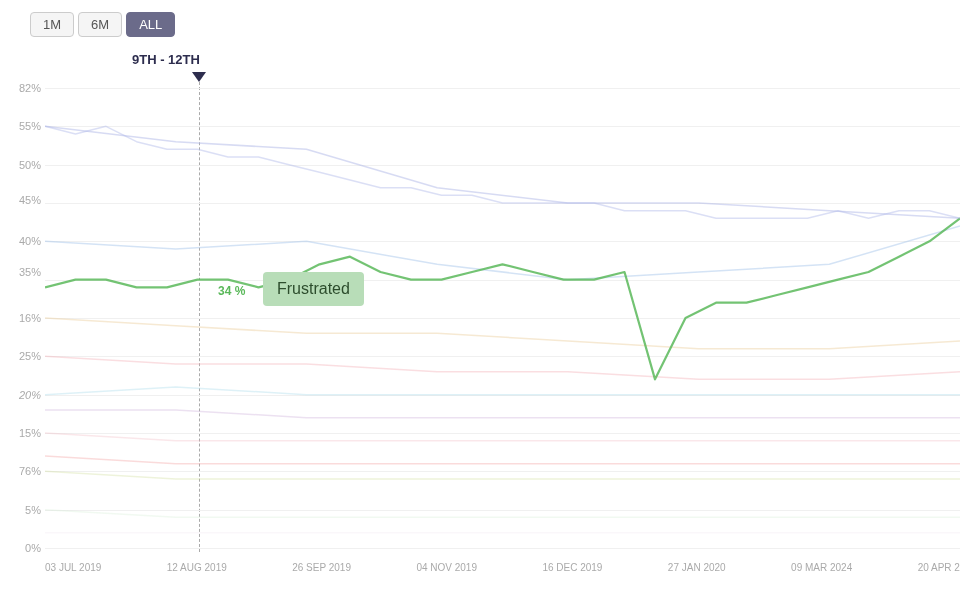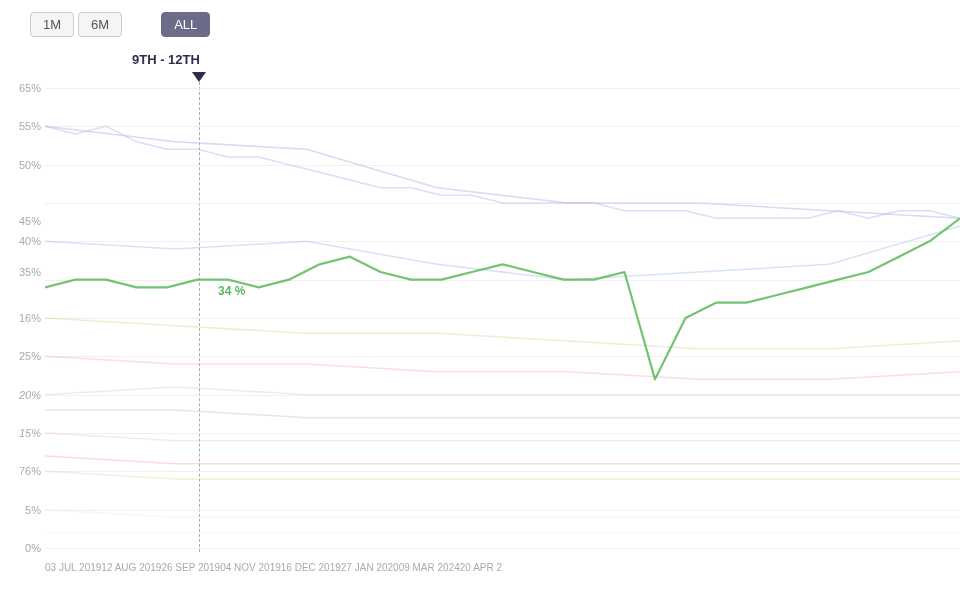--- a/index.html
+++ b/index.html
@@ -30,21 +30,20 @@
       background: #f5f5f5;
       border-radius: 4px;
       font-size: 13px;
       color: #555;
       cursor: pointer;
     }
     .time-btn.active {
       background: #6b6b8a;
       color: #fff;
       border-color: #6b6b8a;
-      margin-left: 35px;
     }
     .tooltip-label {
       position: absolute;
       top: 52px;
       left: 132px;
       font-size: 13px;
       font-weight: 700;
       color: #2d2d4e;
       text-align: center;
     }
@@ -98,20 +97,21 @@
       font-size: 11px;
       color: #aaa;
       transform: translateY(-50%);
     }
     .x-axis {
       position: absolute;
       bottom: 18px;
       left: 45px;
       right: 0;
       display: flex;
+      justify-content: space-between;
     }
     .x-label {
       font-size: 10px;
       color: #aaa;
       text-align: center;
     }
     .grid-lines {
       position: absolute;
       left: 45px;
       right: 0;
@@ -146,30 +146,30 @@
   </div>
 
   <div class="tooltip-label">9TH - 12TH</div>
 
   <div class="tooltip-arrow"></div>
 
   <div class="dashed-line"></div>
 
   <div class="y-axis">
 
-  <span class="y-label" style="top: 0px;">65%</span>
+  <span class="y-label" style="top: 0px;">82%</span>
       <span class="y-label" style="top: 38.3333px;">55%</span>
       <span class="y-label" style="top: 76.6667px;">50%</span>
-      <span class="y-label" style="top: 133px;">45%</span>
+      <span class="y-label" style="top: 112px;">45%</span>
       <span class="y-label" style="top: 153.333px;">40%</span>
       <span class="y-label" style="top: 184px;">35%</span>
       <span class="y-label" style="top: 230px;">16%</span>
       <span class="y-label" style="top: 268.333px;">25%</span>
       <span class="y-label" style="top: 306.667px; font-style: italic;">20%</span>
-      <span class="y-label" style="top: 345px; font-style: italic;">15%</span>
+      <span class="y-label" style="top: 345px;">15%</span>
       <span class="y-label" style="top: 383.333px;">76%</span>
       <span class="y-label" style="top: 421.667px;">5%</span>
       <span class="y-label" style="top: 460px;">0%</span>
     </div>
 
   <div class="grid-lines" id="grid-lines">
       <div class="grid-line" style="top: 0px;"></div>
       <div class="grid-line" style="top: 38.3333px;"></div>
       <div class="grid-line" style="top: 76.6667px;"></div>
       <div class="grid-line" style="top: 115px;"></div>
@@ -195,20 +195,21 @@
       <polyline points="0,368 130.7142857142857,375.6666666666667 261.4285714285714,375.6666666666667 392.1428571428571,375.6666666666667 522.8571428571428,375.6666666666667 653.5714285714286,375.6666666666667 784.2857142857142,375.6666666666667 915,375.6666666666667" fill="none" stroke="#f08888" stroke-opacity="0.3" stroke-width="1.5" stroke-linejoin="round"></polyline>
       <polyline points="0,383.33333333333337 130.7142857142857,391 261.4285714285714,391 392.1428571428571,391 522.8571428571428,391 653.5714285714286,391 784.2857142857142,391 915,391" fill="none" stroke="#c8d888" stroke-opacity="0.3" stroke-width="1.5" stroke-linejoin="round"></polyline>
       <polyline points="0,421.6666666666667 130.7142857142857,429.3333333333333 261.4285714285714,429.3333333333333 392.1428571428571,429.3333333333333 522.8571428571428,429.3333333333333 653.5714285714286,429.3333333333333 784.2857142857142,429.3333333333333 915,429.3333333333333" fill="none" stroke="#c8e8c8" stroke-opacity="0.25" stroke-width="1.5" stroke-linejoin="round"></polyline>
       <polyline points="0,444.6666666666667 130.7142857142857,444.6666666666667 261.4285714285714,444.6666666666667 392.1428571428571,444.6666666666667 522.8571428571428,444.6666666666667 653.5714285714286,444.6666666666667 784.2857142857142,444.6666666666667 915,444.6666666666667" fill="none" stroke="#e8d8e8" stroke-opacity="0.2" stroke-width="1.5" stroke-linejoin="round"></polyline>
       <polyline points="0,199.33333333333331 30.5,191.66666666666663 61,191.66666666666663 91.5,199.33333333333331 122,199.33333333333331 152.5,191.66666666666663 183,191.66666666666663 213.5,199.33333333333331 244,191.66666666666663 274.5,176.33333333333331 305,168.66666666666669 335.5,184 366,191.66666666666663 396.5,191.66666666666663 427,184 457.5,176.33333333333331 488,184 518.5,191.66666666666663 549,191.66666666666663 579.5,184 610,291.33333333333337 640.5,230 671,214.66666666666666 701.5,214.66666666666666 732,206.99999999999997 762.5,199.33333333333331 793,191.66666666666663 823.5,184 854,168.66666666666669 884.5,153.33333333333337 915,130.33333333333331" fill="none" stroke="#5ab85a" stroke-opacity="0.85" stroke-width="2.2" stroke-linejoin="round"></polyline>
       <polyline points="0,38.33333333333337 30.5,46 61,38.33333333333337 91.5,53.666666666666686 122,61.333333333333314 152.5,61.333333333333314 183,69 213.5,69 244,76.66666666666663 274.5,84.33333333333331 305,92 335.5,99.66666666666669 366,99.66666666666669 396.5,107.33333333333331 427,107.33333333333331 457.5,115 488,115 518.5,115 549,115 579.5,122.66666666666669 610,122.66666666666669 640.5,122.66666666666669 671,130.33333333333331 701.5,130.33333333333331 732,130.33333333333331 762.5,130.33333333333331 793,122.66666666666669 823.5,130.33333333333331 854,122.66666666666669 884.5,122.66666666666669 915,130.33333333333331" fill="none" stroke="#b0b8e8" stroke-opacity="0.45" stroke-width="1.5" stroke-linejoin="round"></polyline>
     </svg>
 
   <div class="value-label">34 %</div>
 
+  <div class="tooltip-box">Frustrated</div>
 
   <div class="x-axis" id="x-axis">
       <span class="x-label">03 JUL 2019</span>
       <span class="x-label">12 AUG 2019</span>
       <span class="x-label">26 SEP 2019</span>
       <span class="x-label">04 NOV 2019</span>
       <span class="x-label">16 DEC 2019</span>
       <span class="x-label">27 JAN 2020</span>
       <span class="x-label">09 MAR 2024</span>
       <span class="x-label">20 APR 2</span>

